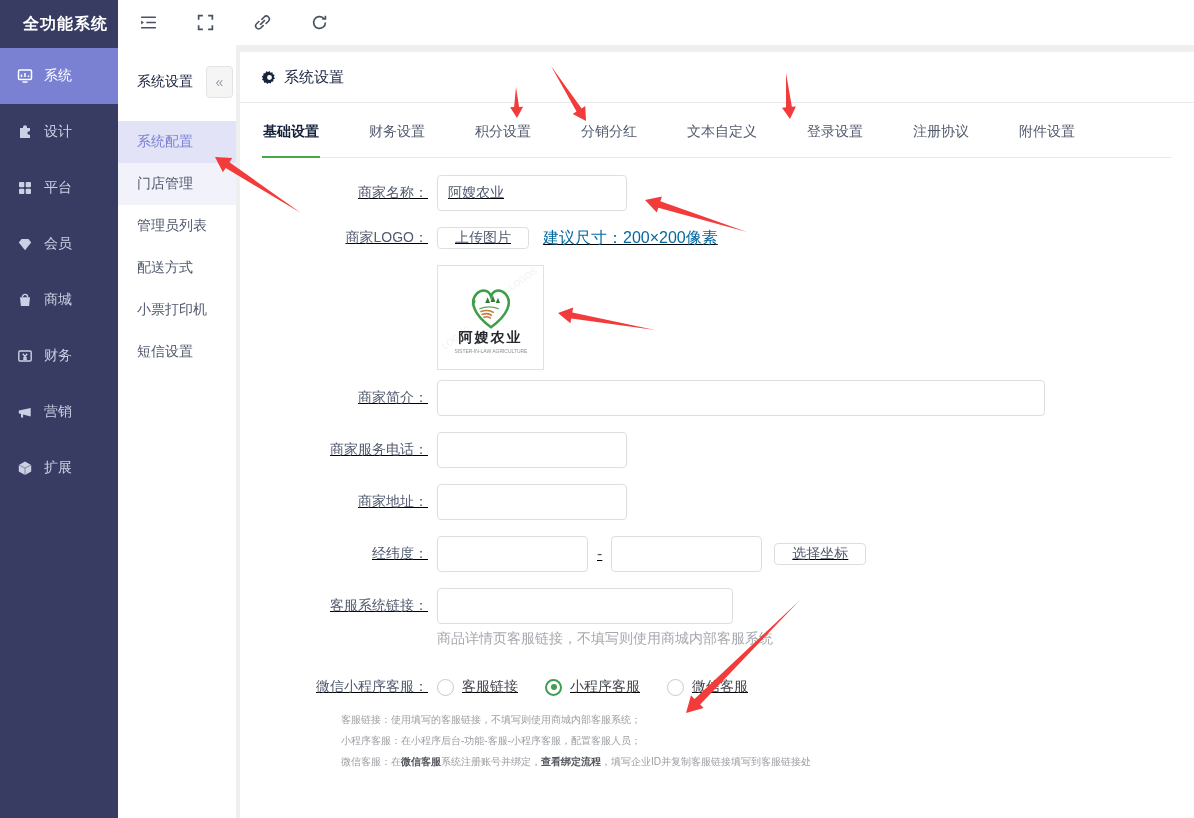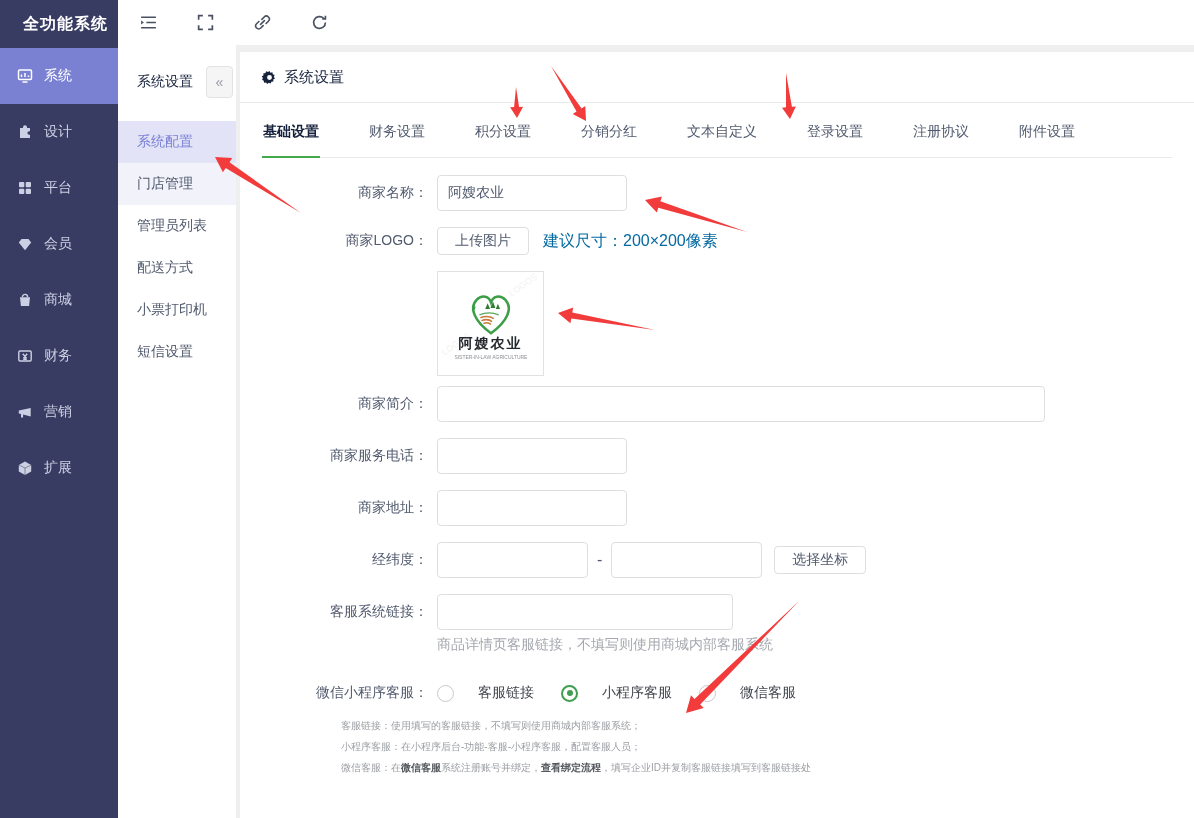--- a/index.html
+++ b/index.html
@@ -30,41 +30,41 @@
 
   
   .panel { position:absolute; left:240px; top:52px; width:954px; height:766px; background:#fff; overflow:hidden; }
   .panel-header { height:51px; display:flex; align-items:center; gap:7px; padding:0 22px; border-bottom:1px solid #e8eaec; font-size:15px; color:#17233d; }
   .gear svg { width:15px; height:15px; display:block; color:#17233d; }
   .tabs { display:flex; gap:48px; margin:0 22px; border-bottom:1px solid #e8eaec; }
   .tab { padding:20px 1px 15px; font-size:14px; color:#515a6e; cursor:pointer; border-bottom:2px solid transparent; margin-bottom:-1px; }
   .tab.active { color:#17233d; font-weight:bold; border-bottom-color:#45a849; }
 
   .form { padding:17px 22px 0; }
-  .frow { display:flex; align-items:center; margin-bottom:16px; }
+  .frow { display:flex; align-items:center; margin-bottom:16px;text-decoration:underline; }
   .flabel { width:166px; margin-right:9px; text-align:right; font-size:14px; color:#515a6e; flex:none; }
   .inp { height:36px; border:1px solid #dcdee2; border-radius:4px; padding:0 10px; font-size:14px; color:#515a6e; background:#fff; outline:none; }
   .w190{width:190px} .w608{width:608px} .w151{width:151px} .w296{width:296px}
-  .btn { height:28px; padding:0 17px; border:1px solid #dcdee2; border-radius:4px; background:#fff; font-size:14px; color:#515a6e; cursor:pointer; }
+  .btn { height:22px; padding:0 17px; border:1px solid #dcdee2; border-radius:4px; background:#fff; font-size:14px; color:#515a6e; cursor:pointer; }
   .hint { font-size:16px; color:#0369a1; margin-left:14px; }
   .dash { margin:0 9px; color:#515a6e; }
   .ml12 { margin-left:12px; }
   .offset { margin-left:175px; }
 
   .logo-box { width:107px; height:105px; border:1px solid #e2e2e6; background:#fff; position:relative; display:flex; flex-direction:column; align-items:center; justify-content:center; margin-bottom:10px; overflow:hidden; }
   .logo-title { font-size:14px; font-weight:bold; color:#26292e; letter-spacing:2px; margin-top:-2px; }
   .logo-sub { font-size:8px; color:#8b8f94; transform:scale(0.62); white-space:nowrap; }
   .wm { position:absolute; font-size:9px; color:rgba(60,60,80,0.08); transform:rotate(-35deg); }
   .wm1 { right:4px; top:8px; } .wm2 { left:2px; bottom:26px; }
 
   .row-tight { margin-bottom:6px; }
   .row-hint { font-size:14px; color:#a5a8ae; margin:0 0 30px 175px; }
 
   .radio-group { display:flex; align-items:center; gap:27px; }
-  .radio { display:flex; align-items:center; gap:24px; font-size:14px; color:#42464d; cursor:pointer; }
+  .radio { display:flex; align-items:center; gap:8px; font-size:14px; color:#42464d; cursor:pointer; }
   .rdot { width:17px; height:17px; border:1px solid #c6c9ce; border-radius:50%; position:relative; flex:none; background:#fff; }
   .radio.sel .rdot { border:2px solid #3f9e4f; }
   .radio.sel .rdot::after { content:""; position:absolute; left:3.5px; top:3.5px; width:6px; height:6px; border-radius:50%; background:#3f9e4f; }
 
   .help { margin:13px 0 0 79px; font-size:10px; color:#9b9ea3; line-height:21px; }
   .help b { color:#55585e; }
   .help .lnk { color:#55585e; font-weight:bold; cursor:pointer; }
 
   .arrows { position:absolute; left:0; top:0; width:1194px; height:818px; pointer-events:none; z-index:50; }
 </style>

